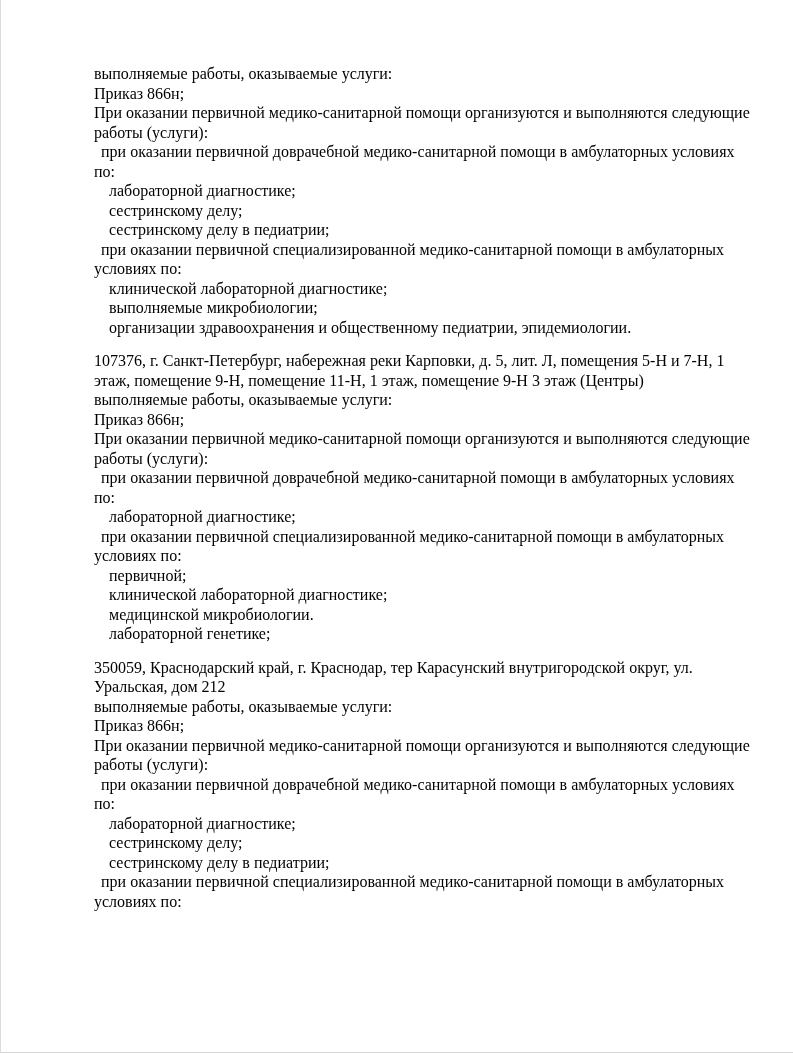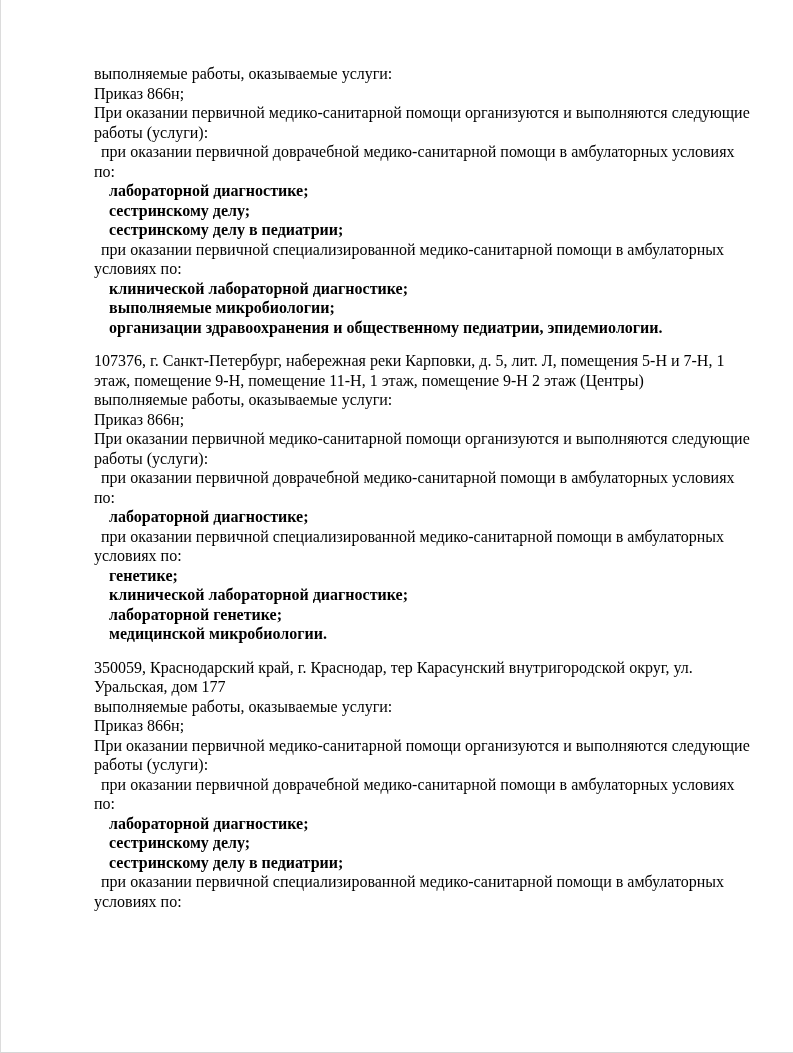--- a/index.html
+++ b/index.html
@@ -33,21 +33,21 @@
     margin-bottom: 0;
   }
   .line {
     font-size: 16px;
     line-height: 19.5px;
     white-space: pre;
     color: #000000;
   }
   .i0 { padding-left: 0; }
   .i1 { padding-left: 7px; text-align: right; }
-  .i2 { padding-left: 15px; font-weight: bold; }
+  .i2 { padding-left: 15px; }
 </style>
 </head>
 <body>
 
 <div class="doc" id="doc-root">
     <div class="block">
       <div class="line i0">выполняемые работы, оказываемые услуги:</div>
       <div class="line i0">Приказ 866н;</div>
       <div class="line i0">При оказании первичной медико-санитарной помощи организуются и выполняются следующие</div>
       <div class="line i0">работы (услуги):</div>
@@ -57,38 +57,38 @@
       <div class="line i2">сестринскому делу;</div>
       <div class="line i2">сестринскому делу в педиатрии;</div>
       <div class="line i1">при оказании первичной специализированной медико-санитарной помощи в амбулаторных</div>
       <div class="line i0">условиях по:</div>
       <div class="line i2">клинической лабораторной диагностике;</div>
       <div class="line i2">выполняемые микробиологии;</div>
       <div class="line i2">организации здравоохранения и общественному педиатрии, эпидемиологии.</div>
     </div>
     <div class="block">
       <div class="line i0">107376, г. Санкт-Петербург, набережная реки Карповки, д. 5, лит. Л, помещения 5-Н и 7-Н, 1</div>
-      <div class="line i0">этаж, помещение 9-Н, помещение 11-Н, 1 этаж, помещение 9-Н 2 этаж (Центры)</div>
+      <div class="line i0">этаж, помещение 9-Н, помещение 11-Н, 1 этаж, помещение 9-Н 3 этаж (Центры)</div>
       <div class="line i0">выполняемые работы, оказываемые услуги:</div>
       <div class="line i0">Приказ 866н;</div>
       <div class="line i0">При оказании первичной медико-санитарной помощи организуются и выполняются следующие</div>
       <div class="line i0">работы (услуги):</div>
       <div class="line i1">при оказании первичной доврачебной медико-санитарной помощи в амбулаторных условиях</div>
       <div class="line i0">по:</div>
       <div class="line i2">лабораторной диагностике;</div>
       <div class="line i1">при оказании первичной специализированной медико-санитарной помощи в амбулаторных</div>
       <div class="line i0">условиях по:</div>
-      <div class="line i2">генетике;</div>
+      <div class="line i2">первичной;</div>
       <div class="line i2">клинической лабораторной диагностике;</div>
+      <div class="line i2">медицинской микробиологии.</div>
       <div class="line i2">лабораторной генетике;</div>
-      <div class="line i2">медицинской микробиологии.</div>
     </div>
     <div class="block">
       <div class="line i0">350059, Краснодарский край, г. Краснодар, тер Карасунский внутригородской округ, ул.</div>
-      <div class="line i0">Уральская, дом 177</div>
+      <div class="line i0">Уральская, дом 212</div>
       <div class="line i0">выполняемые работы, оказываемые услуги:</div>
       <div class="line i0">Приказ 866н;</div>
       <div class="line i0">При оказании первичной медико-санитарной помощи организуются и выполняются следующие</div>
       <div class="line i0">работы (услуги):</div>
       <div class="line i1">при оказании первичной доврачебной медико-санитарной помощи в амбулаторных условиях</div>
       <div class="line i0">по:</div>
       <div class="line i2">лабораторной диагностике;</div>
       <div class="line i2">сестринскому делу;</div>
       <div class="line i2">сестринскому делу в педиатрии;</div>
       <div class="line i1">при оказании первичной специализированной медико-санитарной помощи в амбулаторных</div>

